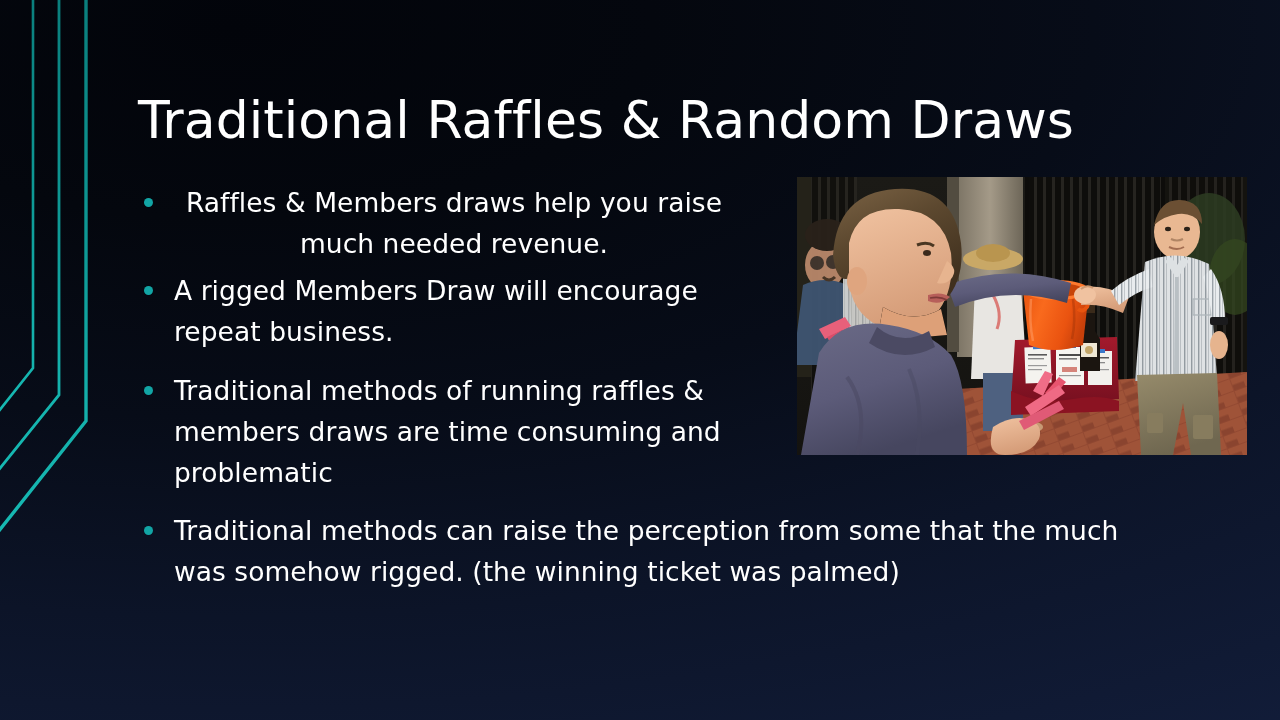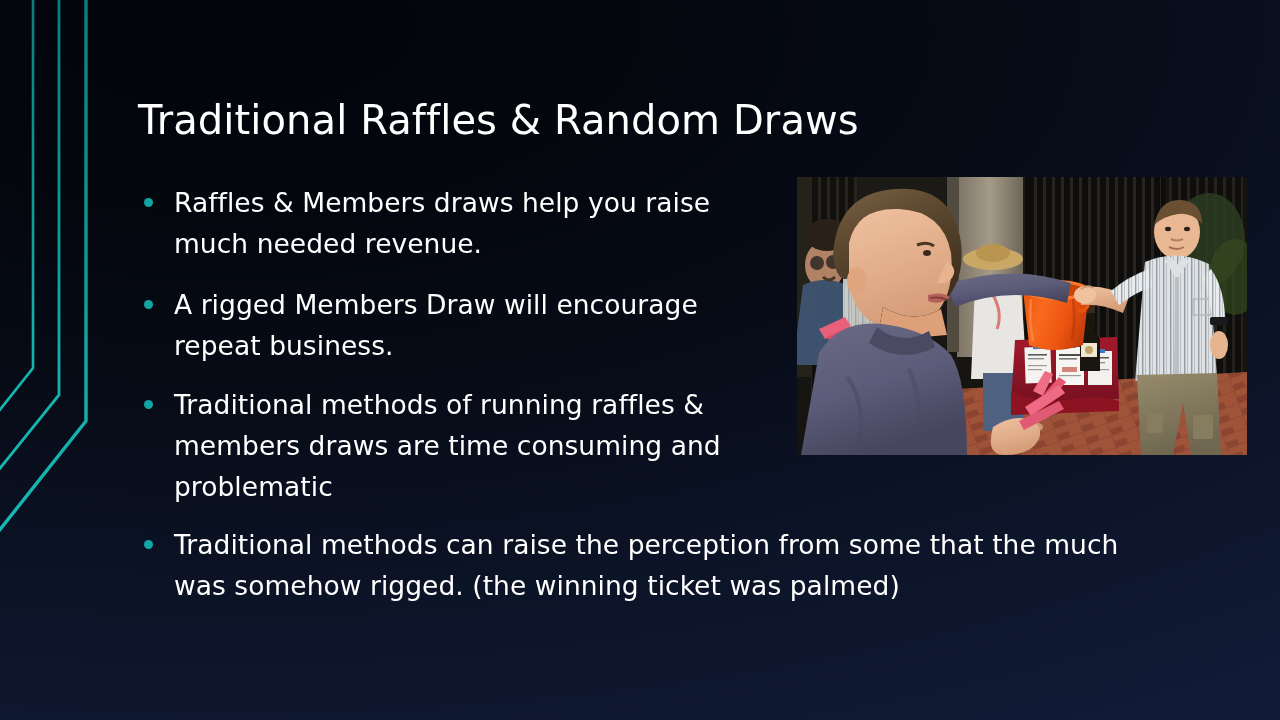--- a/index.html
+++ b/index.html
@@ -24,21 +24,21 @@
     width: 200px;
     height: 720px;
     pointer-events: none;
   }
   
   #title {
     position: absolute;
     left: 138px;
     top: 96px;
     width: 1000px;
-    font-size: 40px;
+    font-size: 52px;
     font-weight: 400;
     line-height: 48px;
     color: #ffffff;
     letter-spacing: 0.1px;
     white-space: nowrap;
   }
   
   #body {
     position: absolute;
     left: 138px;
@@ -59,21 +59,21 @@
     position: absolute;
     left: 6px;
     top: 16px;
     width: 9px;
     height: 9px;
     border-radius: 50%;
     background: #12a5a5;
   }
   .bullet .txt { display: block; }
   
-  .b0 { width: 560px; margin-bottom: 20px; }
+  .b0 { width: 560px; margin-bottom: 6px; text-align: center; }
   .b1 { width: 560px; margin-bottom: 18px; }
   .b2 { width: 640px; margin-bottom: 17px; }
   .b3 { width: 1000px; }
 
   
   #photo {
     position: absolute;
     left: 797px;
     top: 177px;
     width: 450px;

